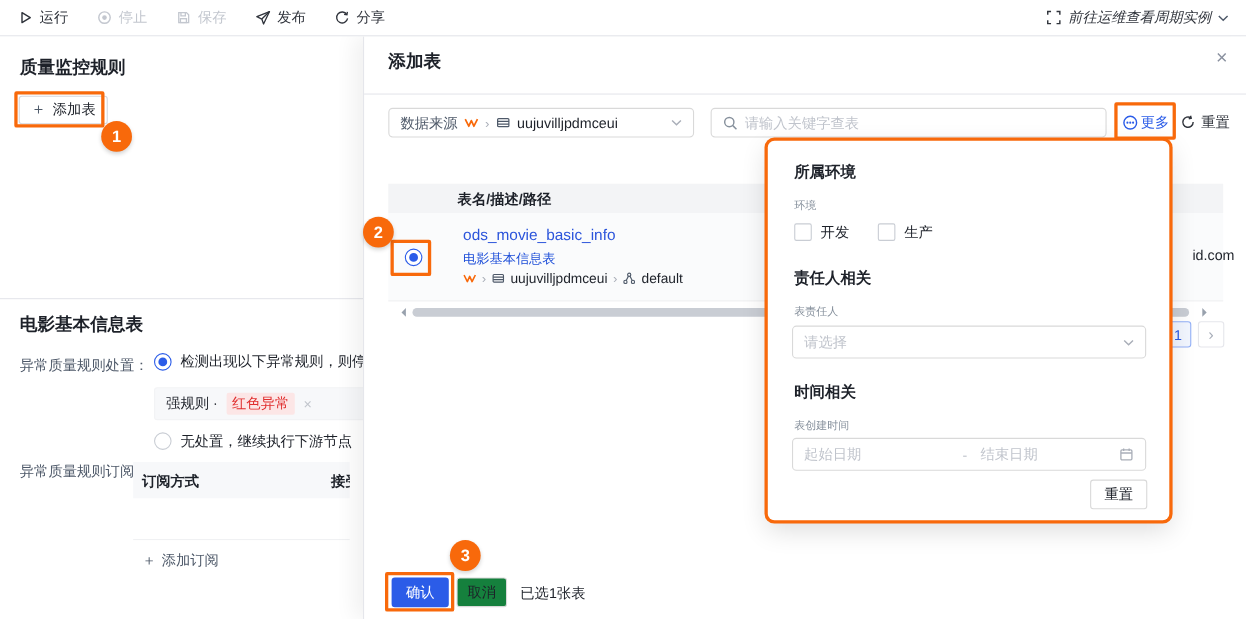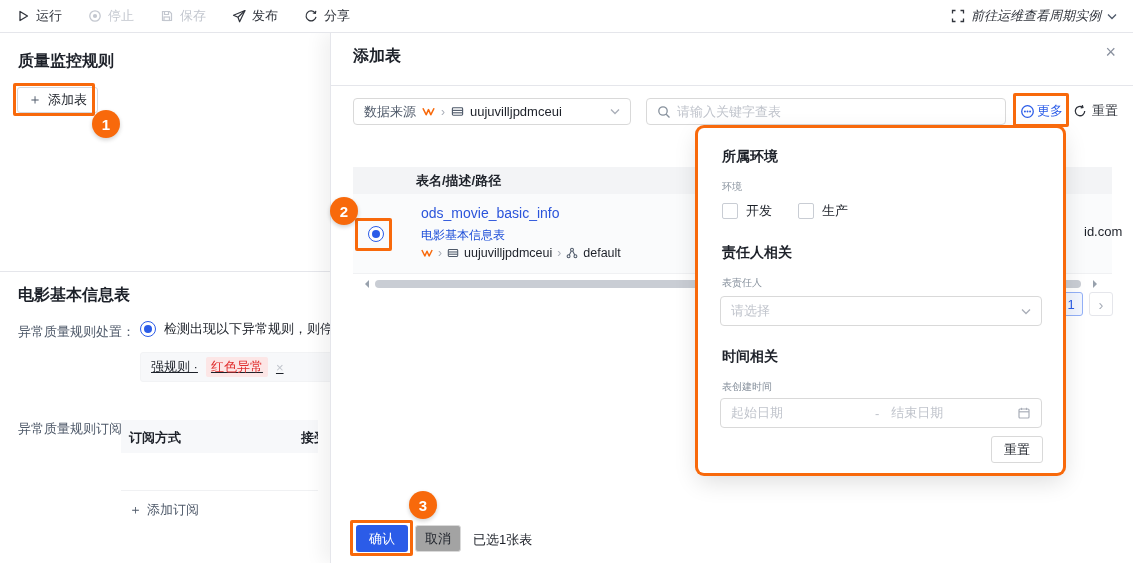--- a/index.html
+++ b/index.html
@@ -60,21 +60,21 @@
   .row-path { position:absolute; left:68px; top:52px; font-size:12.5px; color:#1d2129; display:flex; align-items:center; gap:5px; }
   .row-owner { position:absolute; left:731px; top:30px; color:#1d2129; }
   .hscroll-thumb { position:absolute; left:44px; top:247px; width:706px; height:8px; border-radius:4px; background:#c9cdd4; cursor:pointer; }
   .tri { width:0; height:0; border:4px solid transparent; position:absolute; top:247px; cursor:pointer; }
   .tri-left { left:30px; border-right-color:#98a1ad; }
   .tri-right { left:762px; border-left-color:#98a1ad; }
   .page-btn { position:absolute; width:24px; height:24px; border-radius:3px; display:flex; align-items:center; justify-content:center; cursor:pointer; }
   .page-cur { left:728px; top:259px; border:1px solid #93b0f7; background:#f2f6ff; color:#2b5ce8; }
   .page-next { left:758px; top:259px; border:1px solid #e5e6eb; background:#fff; color:#a7adb8; font-size:15px; }
   .btn-primary { position:absolute; left:25px; top:492px; width:52px; height:27px; background:#2b5ce8; color:#fff; border:none; border-radius:3px; font-size:13px; font-family:inherit; cursor:pointer; }
-  .btn-cancel { position:absolute; left:84px; top:492px; width:46px; height:27px; background:#a3a3a3; color:#1d2129; border:1px solid #d9d9d9; border-radius:3px; font-size:13px; font-family:inherit; cursor:pointer; }
+  .btn-cancel { position:absolute; left:84px; top:492px; width:46px; height:27px; background:#15803d; color:#1d2129; border:1px solid #d9d9d9; border-radius:3px; font-size:13px; font-family:inherit; cursor:pointer; }
   .sel-info { position:absolute; left:142px; top:498px; color:#1d2129; }
 
   
   .popup { position:absolute; left:367px; top:95px; width:365px; height:345px; background:#fff; border-radius:6px; box-shadow:0 0 0 3px #f8690b, 0 8px 24px rgba(0,0,0,.14); z-index:5; }
   .pp-sec { position:absolute; left:24px; font-size:14px; font-weight:bold; color:#1d2129; }
   .pp-sub { position:absolute; left:24px; font-size:10px; color:#86909c; }
   .checkbox { width:16px; height:16px; border:1px solid #c9cdd4; border-radius:2px; background:#fff; flex:none; cursor:pointer; }
   .cb-row { position:absolute; left:24px; top:74px; display:flex; align-items:center; gap:8px; }
   .pp-select { position:absolute; left:22px; top:168px; width:322px; height:30px; border:1px solid #d9d9d9; border-radius:4px; display:flex; align-items:center; padding:0 10px; color:#c0c4cc; cursor:pointer; }
   .pp-date { position:absolute; left:22px; top:270px; width:322px; height:30px; border:1px solid #d9d9d9; border-radius:4px; display:flex; align-items:center; padding:0 10px; color:#c0c4cc; gap:4px; }
@@ -164,26 +164,30 @@
 
     <div class="abs h16" style="left:18px; top:252px;">电影基本信息表</div>
 
     <div class="abs form-label" style="left:18px; top:290px;">异常质量规则处置：</div>
 
     <div class="abs radio-row" style="left:140px; top:287px; width:200px;">
       <span class="radio checked"></span>
       <span>检测出现以下异常规则，则停止调度</span>
     </div>
 
-    <div class="chip-box abs" style="left:140px; top:319px; width:210px;text-decoration:underline;">
+    <div class="chip-box abs" style="left:140px; top:319px; width:210px;">
       <span>强规则 ·</span>
       <span class="chip-red">红色异常</span>
       <span class="chip-x">×</span>
     </div>
 
+    <div class="abs radio-row" style="left:140px; top:359px;">
+      <span class="radio"></span>
+      <span>无处置，继续执行下游节点</span>
+    </div>
 
     <div class="abs form-label" style="left:18px; top:387px;">异常质量规则订阅：</div>
 
     <div class="sub-table">
       <div class="sub-head">
         <span style="left:8px;">订阅方式</span>
         <span style="left:180px;">接受人</span>
       </div>
       <div class="sub-row"></div>
       <span class="add-sub">

